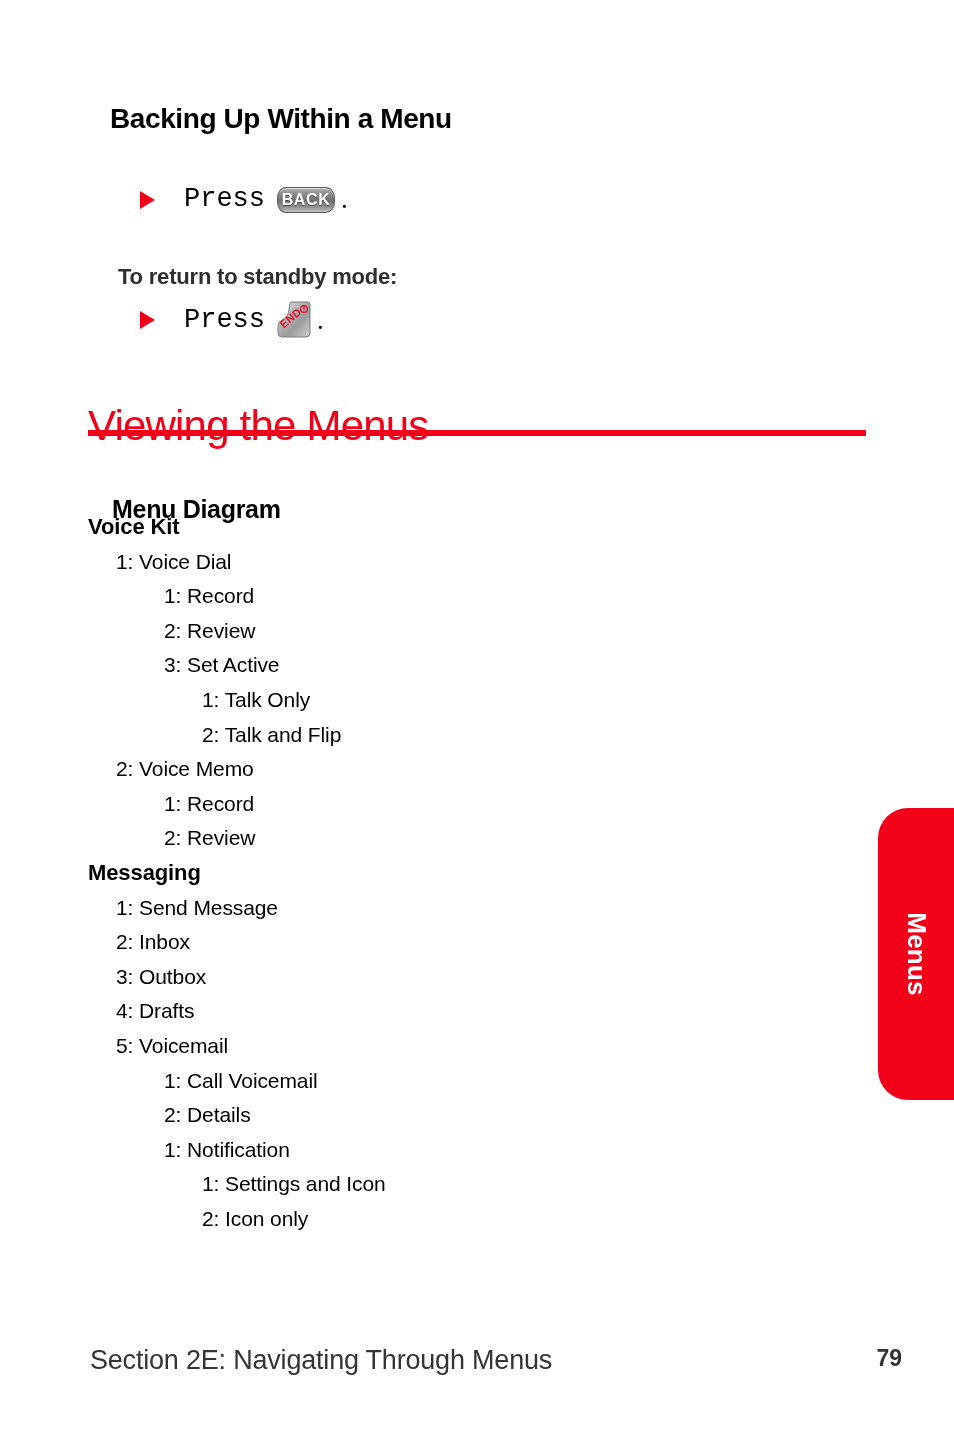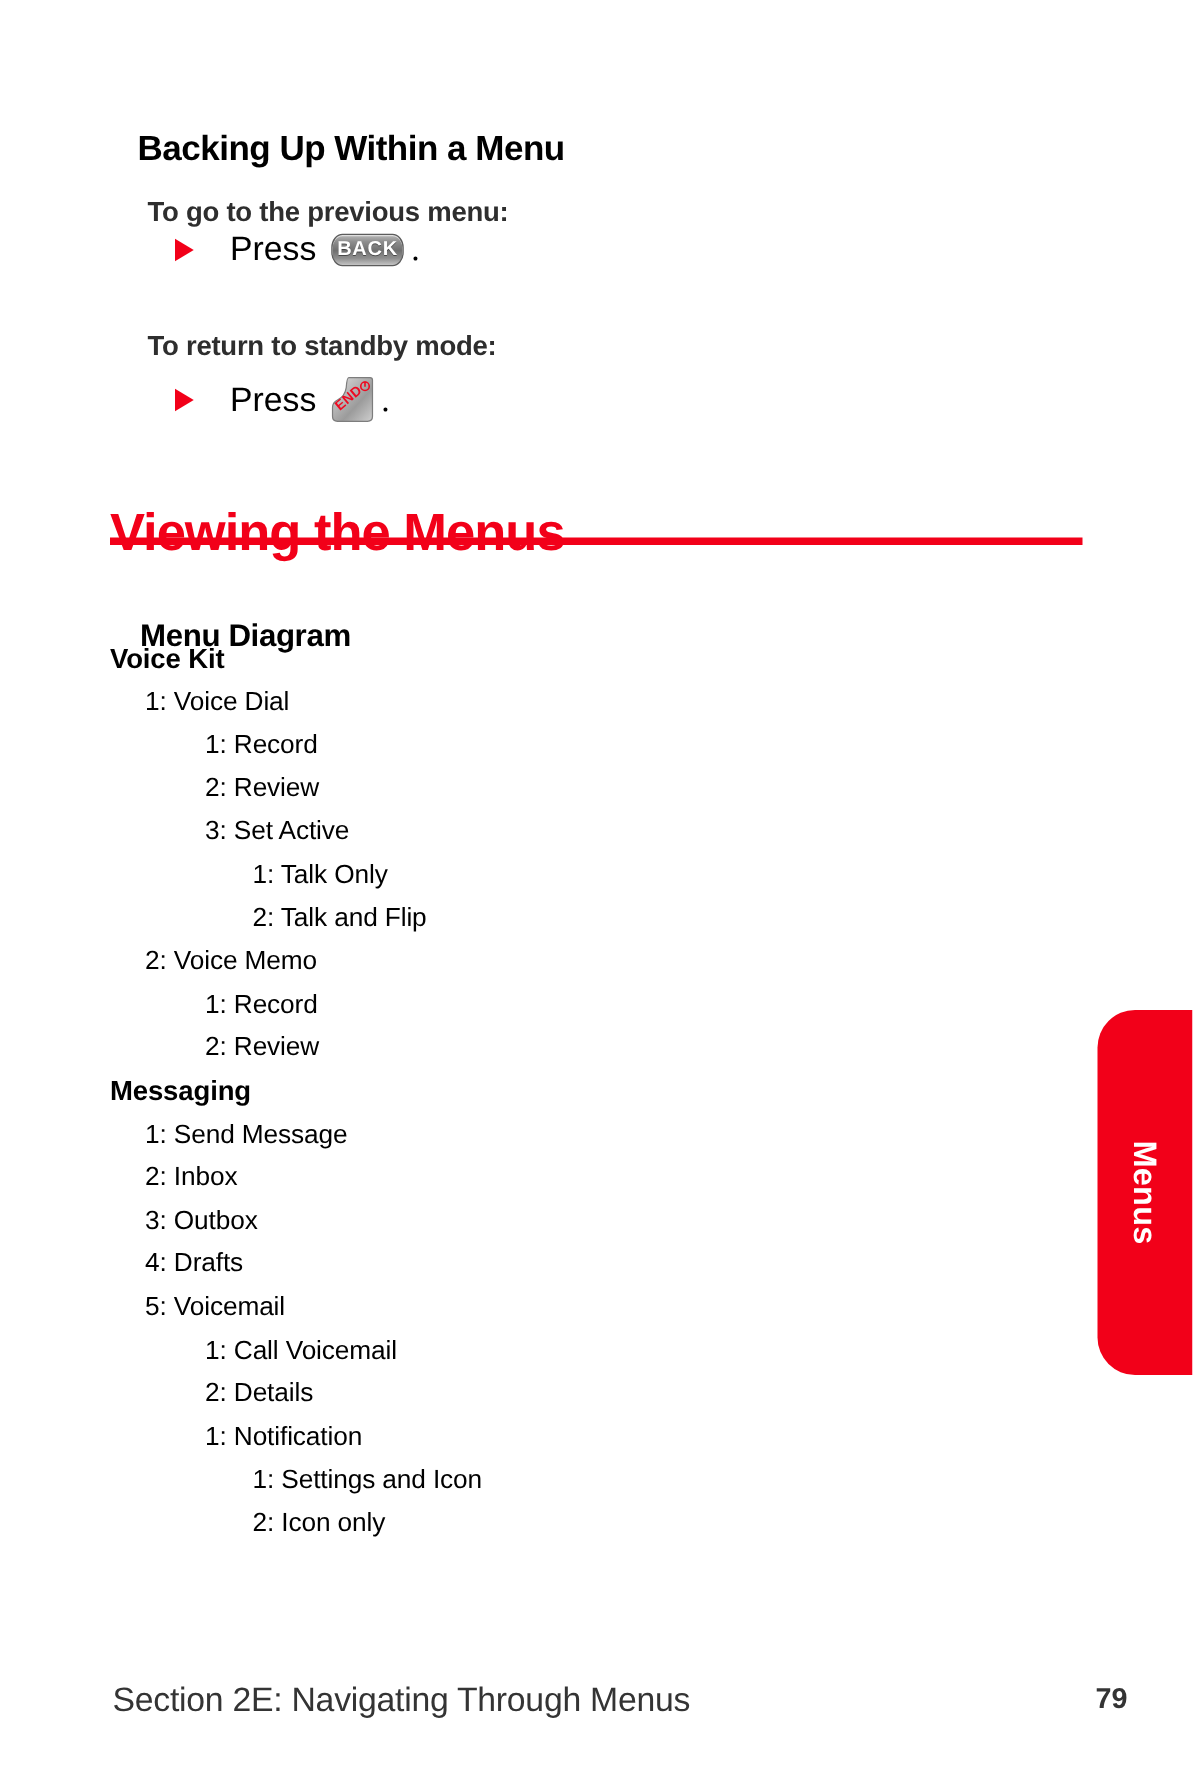--- a/index.html
+++ b/index.html
@@ -54,21 +54,21 @@
     width: 0;
     height: 0;
     border-left: 15px solid #f20019;
     border-top: 9px solid transparent;
     border-bottom: 9px solid transparent;
     margin-right: 29px;
     flex: 0 0 auto;
   }
 
   .press-word {
-    font-family: Liberation Sans, sans-serif;
+    font-family: Liberation Mono, monospace;
     font-size: 27px;
     color: #000000;
     line-height: 1;
   }
 
   .period {
     font-family: "Liberation Serif", serif;
     font-size: 27px;
     color: #000000;
     line-height: 1;
@@ -113,21 +113,21 @@
     flex: 0 0 auto;
   }
   .key-end svg { display: block; }
 
   
   .title-red {
     position: absolute;
     left: 88px;
     top: 374px;
     font-size: 42px;
-    font-weight: bold;
+    font-weight: normal;
     color: #f20019;
     letter-spacing: -0.8px;
   }
 
   .rule-red {
     position: absolute;
     left: 88px;
     top: 430px;
     width: 778px;
     height: 6px;
@@ -211,21 +211,20 @@
     color: #343434;
   }
 </style>
 </head>
 <body>
 
 <div class="page">
 
   <h2 class="h-section">Backing Up Within a Menu</h2>
 
-  <h3 class="h-task t1">To go to the previous menu:</h3>
 
   <div class="press-line p1">
     <span class="tri-bullet"></span>
     <span class="press-word">Press</span>
     <span class="key-back">
       <span>BACK</span>
     </span>
     <span class="period">.</span>
   </div>
 

